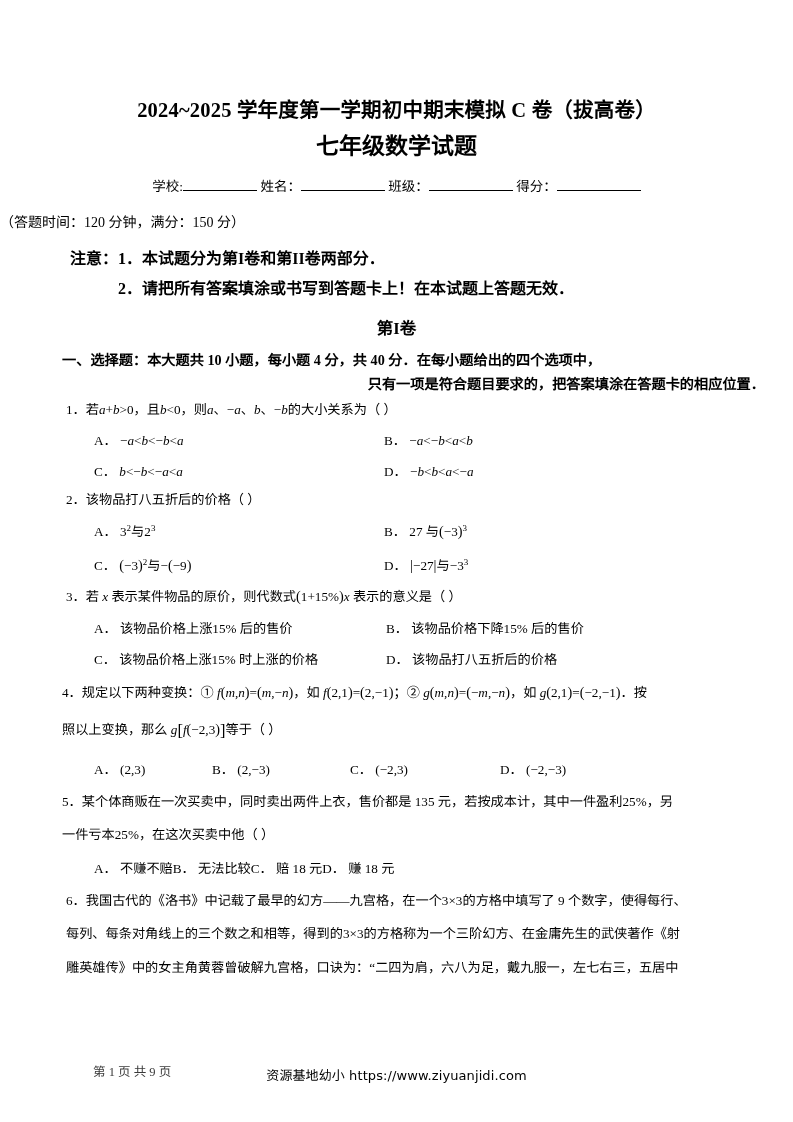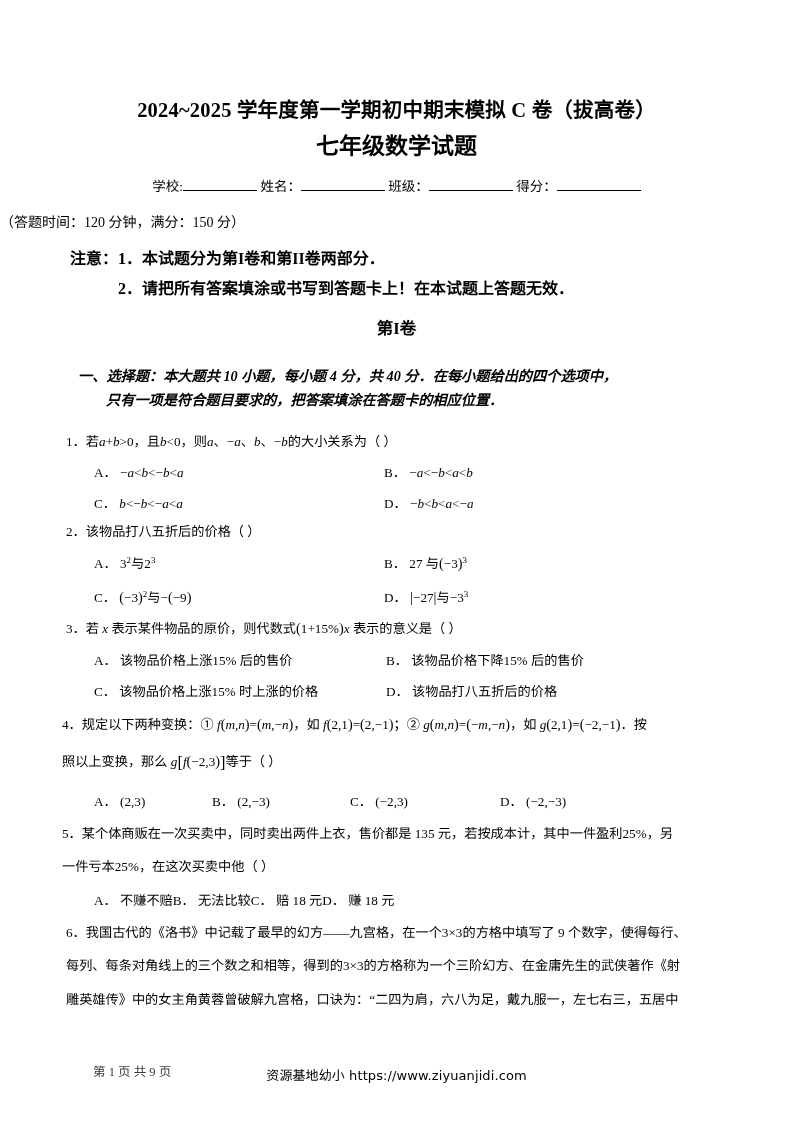--- a/index.html
+++ b/index.html
@@ -84,28 +84,27 @@
     text-align: center;
     font-weight: bold;
     font-size: 16.5px;
     margin: 0;
     padding-top: 11px;
   }
   
   .section-intro {
     font-size: 14.2px;
     font-weight: bold;
-    margin: 16px;
+    margin: 0;
     padding-top: 9px;
     padding-left: 62px;
     padding-right: 28px;
     line-height: 1.75;
-    font-style: italic;
-  }
-  .section-intro .si-2 { display: block; padding-left: 28px; }
+  }
+  .section-intro .si-2 { display: block; padding-left: 28px; text-align: right; }
   
   .q {
     font-size: 13.2px;
     padding-left: 66px;
     padding-right: 40px;
     line-height: 1.95;
   }
   .q-stem { display: block; }
   .q-stem-2 { display: block; padding-left: 0px; }
   .opts {

